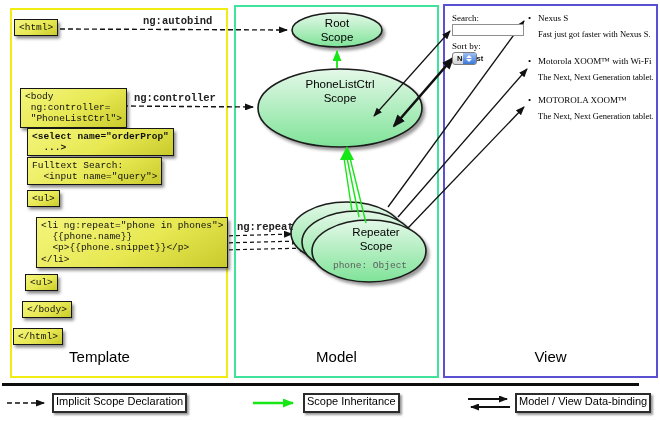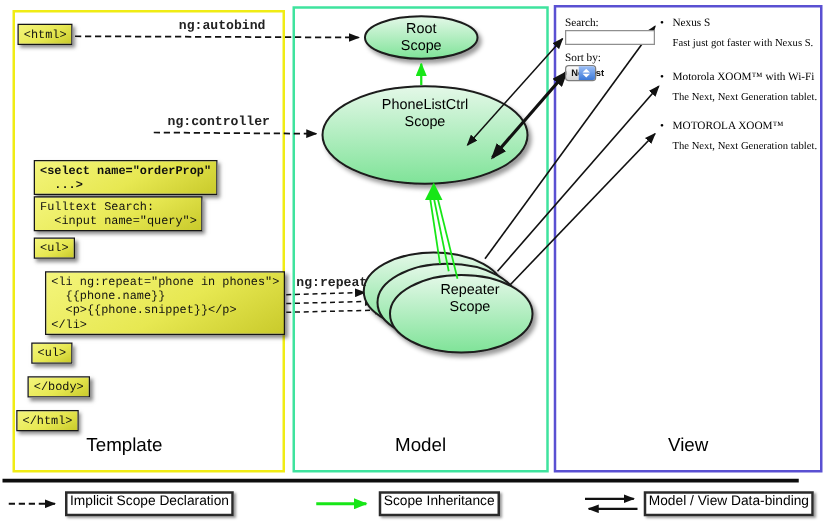--- a/index.html
+++ b/index.html
@@ -97,20 +97,23 @@
     <line x1="398" y1="217" x2="527" y2="69" stroke="#111" stroke-width="1.3" marker-end="url(#aS)"></line>
     <line x1="408" y1="228" x2="524" y2="107" stroke="#111" stroke-width="1.3" marker-end="url(#aS)"></line>
 
     <line x1="7" y1="403" x2="44" y2="403" stroke="#111" stroke-width="1.5" stroke-dasharray="5 3" marker-end="url(#aS)"></line>
     <line x1="253" y1="403" x2="293" y2="403" stroke="#17e617" stroke-width="2.4" marker-end="url(#aG)"></line>
     <line x1="468" y1="399" x2="507" y2="399" stroke="#111" stroke-width="1.8" marker-end="url(#aS)"></line>
     <line x1="510" y1="407" x2="471" y2="407" stroke="#111" stroke-width="1.8" marker-end="url(#aS)"></line>
   </svg>
 
   <div class="codebox" style="left:14px;top:19px;">&lt;html&gt;</div>
+  <div class="codebox" style="left:20px;top:88px;">&lt;body
+ ng:controller=
+ "PhoneListCtrl"&gt;</div>
   <div class="codebox b" style="left:27px;top:128px;">&lt;select name="orderProp"
   ...&gt;</div>
   <div class="codebox" style="left:27px;top:157px;">Fulltext Search:
   &lt;input name="query"&gt;</div>
   <div class="codebox" style="left:27px;top:190px;">&lt;ul&gt;</div>
   <div class="codebox" style="left:36px;top:217px;">&lt;li ng:repeat="phone in phones"&gt;
   {{phone.name}}
   &lt;p&gt;{{phone.snippet}}&lt;/p&gt;
 &lt;/li&gt;</div>
   <div class="codebox" style="left:25px;top:274px;">&lt;ul&gt;</div>
@@ -120,20 +123,21 @@
   <div class="nglabel" style="left:143px;top:15px;">ng:autobind</div>
   <div class="nglabel" style="left:134px;top:92px;">ng:controller</div>
   <div class="nglabel" style="left:237px;top:221px;">ng:repeat</div>
 
   <div class="etext" style="left:292px;top:17px;width:90px;">Root
 Scope</div>
   <div class="etext" style="left:258px;top:78px;width:164px;">PhoneListCtrl
 Scope</div>
   <div class="etext" style="left:320px;top:226px;width:112px;">Repeater
 Scope</div>
+  <div class="eprops" style="left:314px;top:261px;width:112px;">phone: Object</div>
 
   <div class="vlabel" style="left:452px;top:13px;">Search:</div>
   <input class="search-input" value="" style="">
   <div class="vlabel" style="left:452px;top:41px;">Sort by:</div>
   <div class="dropdown">
     <span class="dd-text">Newest</span>
     <span class="dd-cap">
       <span class="dd-up"></span>
       <span class="dd-down"></span>
     </span>

